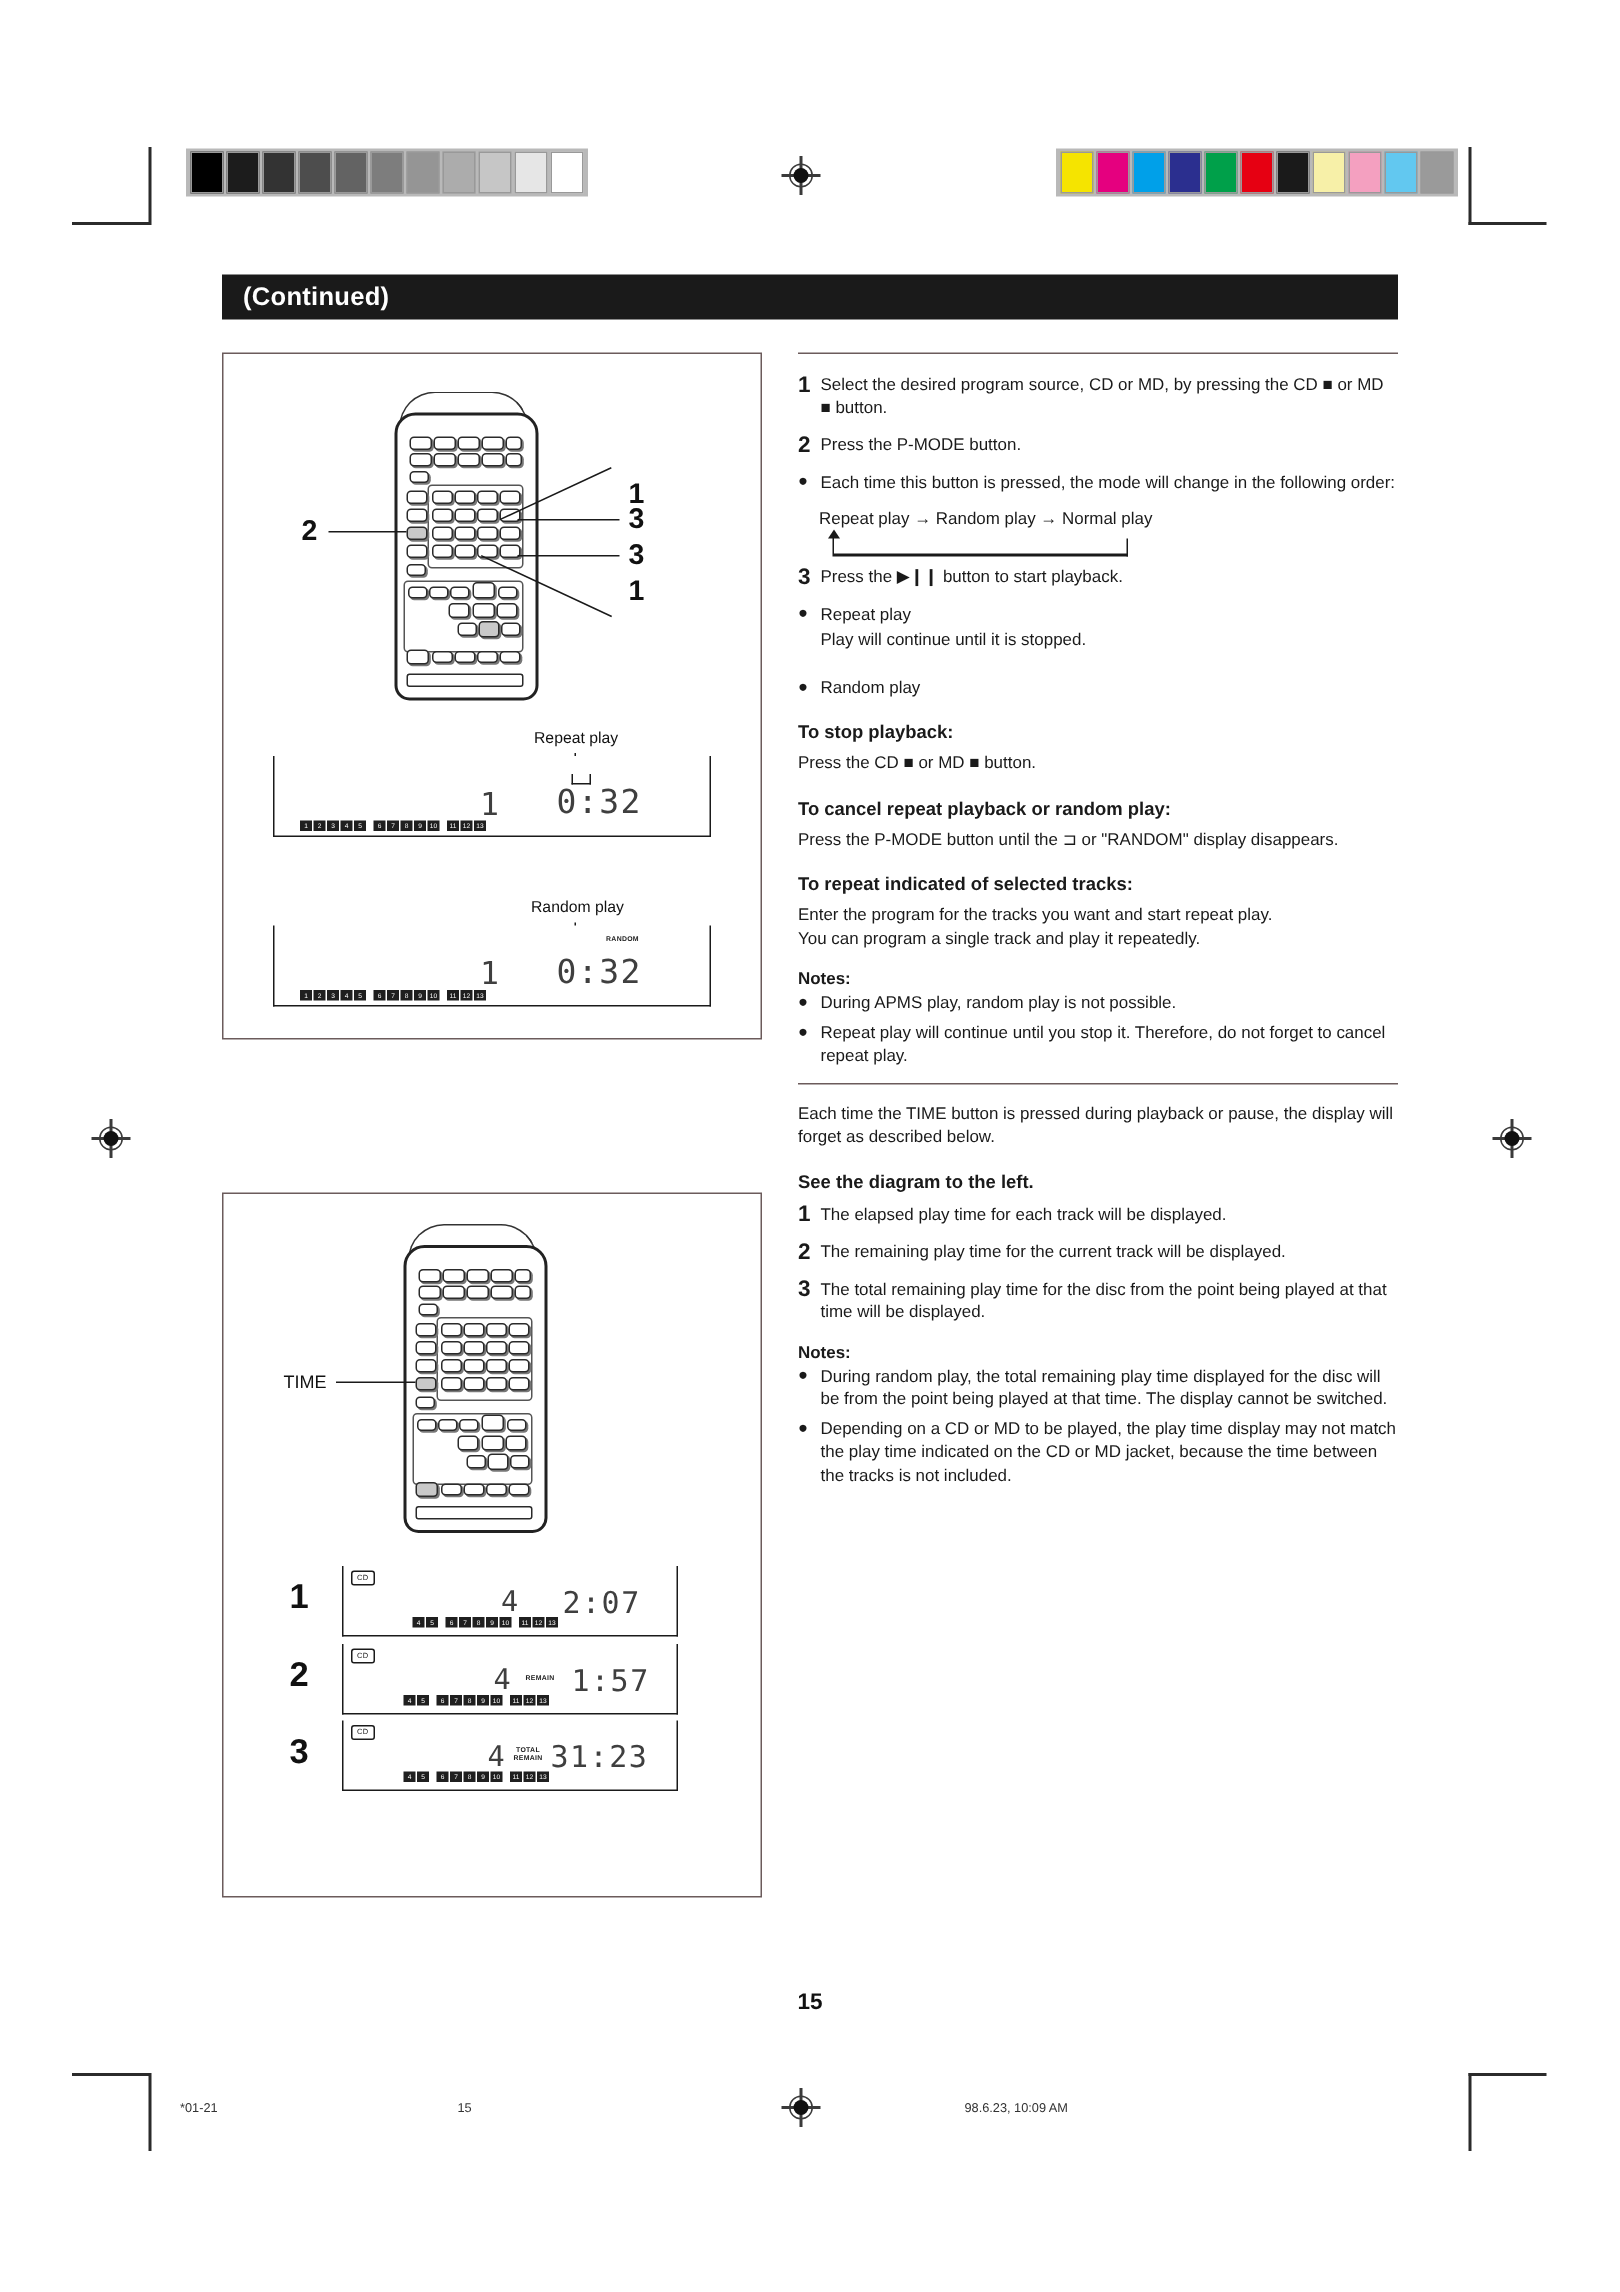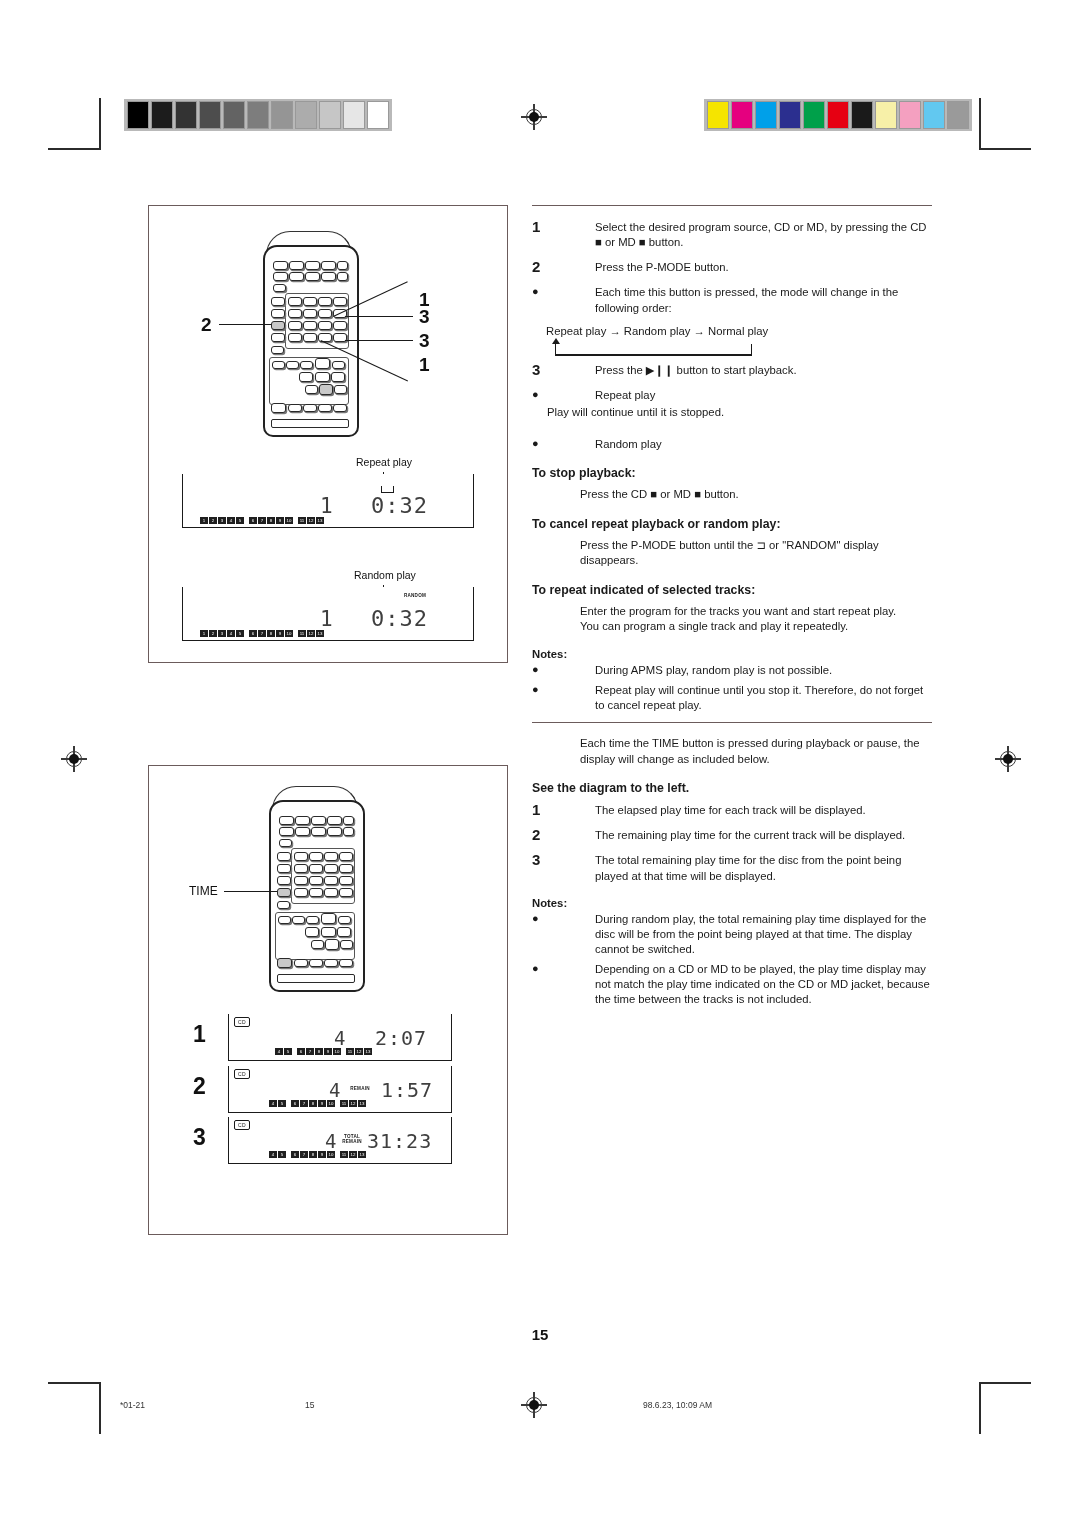--- a/index.html
+++ b/index.html
@@ -36,22 +36,22 @@
   
   .sec-h{display:flex;align-items:center;margin-bottom:4px;}
   .sec-h .sq{width:11px;height:11px;background:#1a1a1a;margin-right:11px;}
   .sec-h .t{font-size:15.5px;font-weight:bold;}
   .sec-rule{border-bottom:1.6px solid #6b5b5b;margin-bottom:13px;width:100%;}
 
   
   .step{display:flex;margin-bottom:9px;font-size:11.3px;line-height:1.34;}
   .step .n{font-weight:bold;font-size:15px;width:15px;flex:none;line-height:1.05;}
   .step .n.dot{font-size:11px;line-height:1.45;}
-  .step .b{flex:1;padding-top:1px;margin-left:48px;}
-  .para{font-size:11.3px;line-height:1.37;margin-bottom:9px;margin-left:48px;}
+  .step .b{flex:1;padding-top:1px;}
+  .para{font-size:11.3px;line-height:1.37;margin-bottom:9px;}
   .sub-h{font-size:12.3px;font-weight:bold;margin:14px 0 7px;}
   .notes-h{font-size:11.3px;font-weight:bold;margin:13px 0 2px;}
   .indent{margin-left:15px;}
   .rep-ico{display:inline-block;width:11px;height:6px;border:1.4px solid #1a1a1a;border-top:none;
            vertical-align:1px;margin:0 2px;}
 
   .cycle{margin:3px 0 2px 14px;font-size:11.3px;}
   .cycle-arrow{position:relative;height:17px;margin-left:24px;width:196px;}
   .cycle-arrow .hl{position:absolute;left:0;bottom:0;height:1.2px;width:100%;background:#1a1a1a;}
   .cycle-arrow .vl{position:absolute;right:0;bottom:0;width:1.2px;height:12px;background:#1a1a1a;}
@@ -158,20 +158,23 @@
     <i style="background: rgb(230, 0, 18);"></i>
     <i style="background: rgb(26, 26, 26);"></i>
     <i style="background: rgb(247, 240, 168);"></i>
     <i style="background: rgb(244, 160, 192);"></i>
     <i style="background: rgb(98, 200, 240);"></i>
     <i style="background: rgb(154, 154, 154);"></i>
   </div>
 
 <div class="page">
 
+  <div class="continued-bar">
+    <span>(Continued)</span>
+  </div>
 
   <div class="cols">
 
     <div class="colL">
 
       <div class="figbox one">
 
         <div class="remote" style="left:106px;top:25px;width:110px;height:205px;">
           <div class="rtop" style="left:11px;top:0;width:84px;height:22px;"></div>
           <div class="rbody" style="left:8px;top:14px;width:92px;height:188px;"></div>
@@ -498,21 +501,21 @@
         <span class="n dot">●</span>
         <span class="b">During APMS play, random play is not possible.</span>
       </div>
       <div class="step">
         <span class="n dot">●</span>
         <span class="b">Repeat play will continue until you stop it. Therefore, do not forget to cancel repeat play.</span>
       </div>
 
       <div class="sec-rule"></div>
 
-      <div class="para">Each time the TIME button is pressed during playback or pause, the display will change as included below.</div>
+      <div class="para">Each time the TIME button is pressed during playback or pause, the display will forget as described below.</div>
       <div class="sub-h">See the diagram to the left.</div>
 
       <div class="step">
         <span class="n">1</span>
         <span class="b">The elapsed play time for each track will be displayed.</span>
       </div>
       <div class="step">
         <span class="n">2</span>
         <span class="b">The remaining play time for the current track will be displayed.</span>
       </div>

